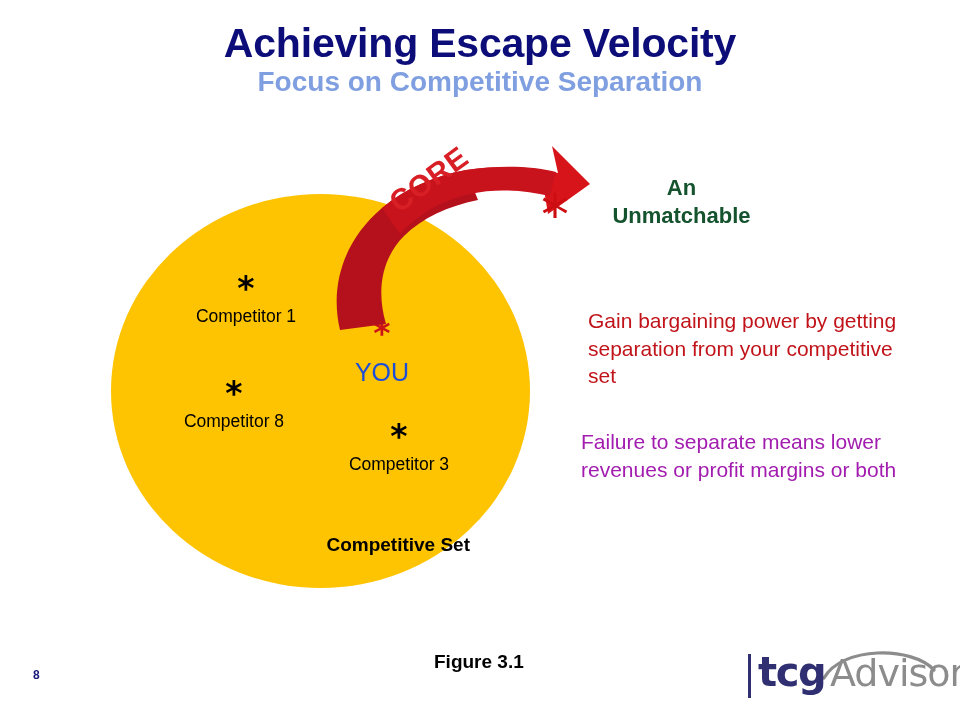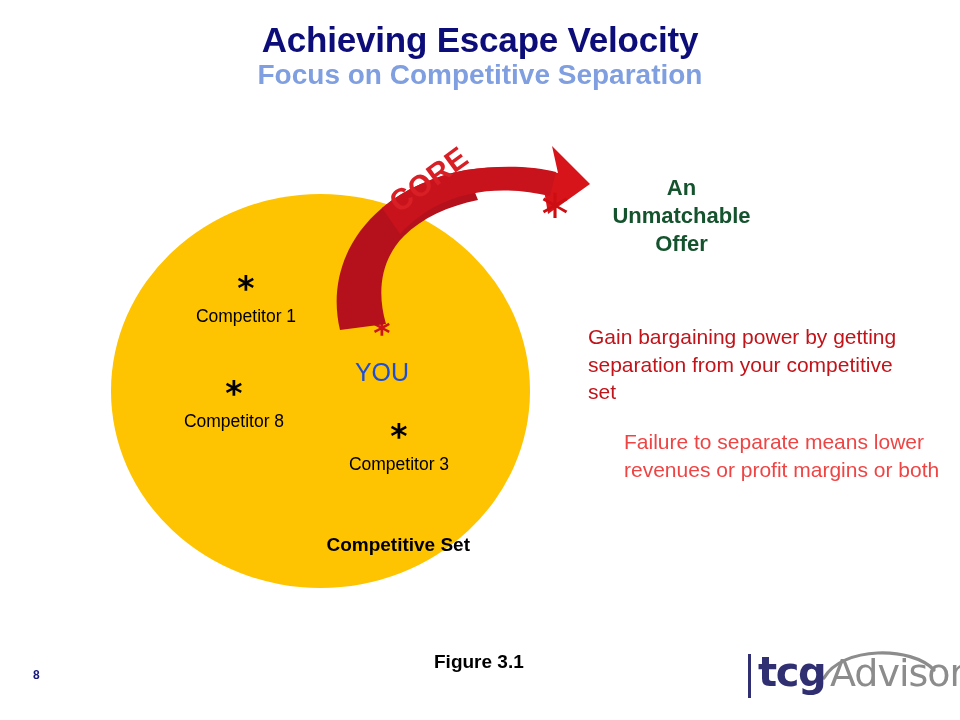--- a/index.html
+++ b/index.html
@@ -26,21 +26,21 @@
 
   
   .title-block {
     position: absolute;
     left: 0;
     top: 22px;
     width: 960px;
     text-align: center;
   }
   .slide-title {
-    font-size: 35px;
+    font-size: 41px;
     font-weight: bold;
     color: #0d0d7a;
     letter-spacing: -0.2px;
     line-height: 1.04;
     white-space: nowrap;
   }
   .slide-subtitle {
     font-size: 28px;
     font-weight: bold;
     color: #7f9fe0;
@@ -151,30 +151,29 @@
     line-height: 1.28;
   }
 
   .para {
     position: absolute;
     font-size: 21px;
     line-height: 1.31;
   }
   #para-gain {
     left: 588px;
-    top: 323px;
+    top: 307px;
     width: 330px;
     color: #c1141a;
   }
   #para-failure {
     left: 581px;
     top: 428px;
     width: 330px;
-    color: #ef4444;
-    margin-left: 43px;
+    color: #a21caf;
   }
 
   
   .page-number {
     position: absolute;
     left: 33px;
     top: 668px;
     font-size: 12px;
     font-weight: bold;
     color: #17177c;
@@ -295,21 +294,20 @@
              C 142 62, 118 76, 100 96
              Z" fill="#c9131c"></path>
   </svg>
 
   <div class="core-label">CORE</div>
 
   <div class="offer-star">*</div>
   <div class="offer-title">
     <div>An</div>
     <div>Unmatchable</div>
-    <div>Offer</div>
   </div>
 
   <div class="para" id="para-gain">Gain bargaining power by getting separation from your competitive set</div>
   <div class="para" id="para-failure">Failure to separate means lower revenues or profit margins or both</div>
 
   <div class="page-number">8</div>
   <div class="figure-caption">Figure 3.1</div>
 
   <div class="logo">
     <div class="logo-rule"></div>

